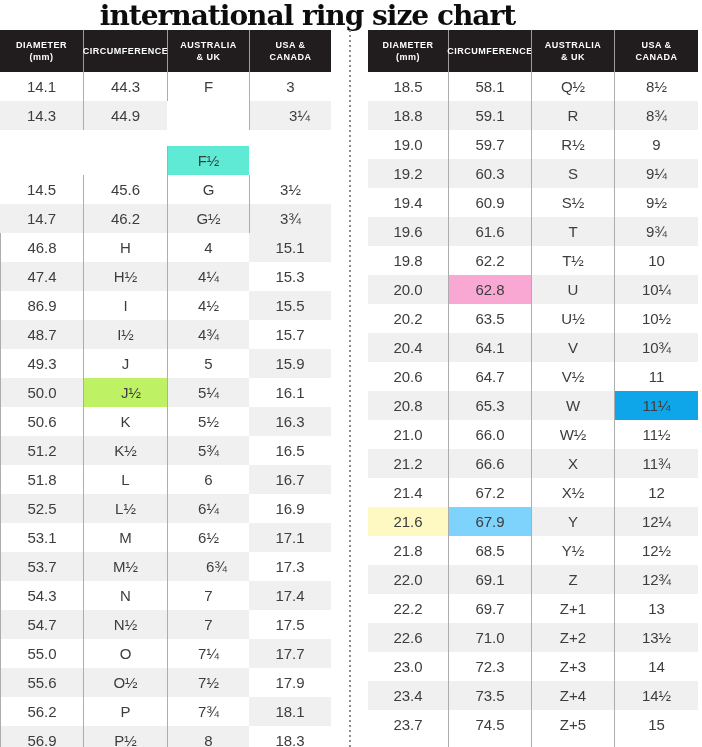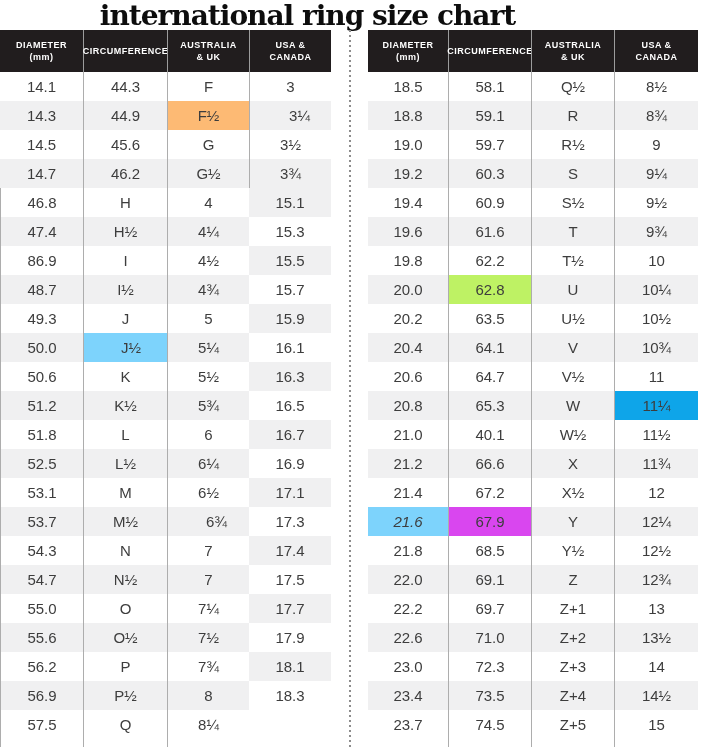--- a/index.html
+++ b/index.html
@@ -104,21 +104,21 @@
         <span>USA &amp;</span>
         <span>CANADA</span>
       </div>
 
       <div class="tcell c0 row-odd">14.1</div>
         <div class="tcell c1 row-odd">44.3</div>
         <div class="tcell c2 row-odd">F</div>
         <div class="tcell c3 row-odd">3</div>
         <div class="tcell c0 row-even" style="background: rgb(240, 240, 241);">14.3</div>
         <div class="tcell c1 row-even" style="background: rgb(240, 240, 241);">44.9</div>
-        <div class="tcell c2 row-even" style="background: #fdba74;">F½</div>
+        <div class="tcell c2 row-even" style="background: #5eead4; margin-top: 45px;">F½</div>
         <div class="tcell c3 row-even" style="background: rgb(240, 240, 241); padding-left: 18px;">3¼</div>
         <div class="tcell c0 row-odd">14.5</div>
         <div class="tcell c1 row-odd">45.6</div>
         <div class="tcell c2 row-odd">G</div>
         <div class="tcell c3 row-odd">3½</div>
         <div class="tcell c0 row-even" style="background: rgb(240, 240, 241);">14.7</div>
         <div class="tcell c1 row-even" style="background: rgb(240, 240, 241);">46.2</div>
         <div class="tcell c2 row-even" style="background: rgb(240, 240, 241);">G½</div>
         <div class="tcell c3 row-even" style="background: rgb(240, 240, 241);">3¾</div>
         <div class="tcell c1 row-odd">46.8</div>
@@ -135,21 +135,21 @@
         <div class="tcell c0 row-even" style="background: rgb(240, 240, 241);">15.5</div>
         <div class="tcell c1 row-even" style="background: rgb(240, 240, 241);">48.7</div>
         <div class="tcell c2 row-even" style="background: rgb(240, 240, 241);">I½</div>
         <div class="tcell c3 row-even" style="background: rgb(240, 240, 241);">4¾</div>
         <div class="tcell c0 row-odd">15.7</div>
         <div class="tcell c1 row-odd">49.3</div>
         <div class="tcell c2 row-odd">J</div>
         <div class="tcell c3 row-odd">5</div>
         <div class="tcell c0 row-even" style="background: rgb(240, 240, 241);">15.9</div>
         <div class="tcell c1 row-even" style="background: rgb(240, 240, 241);">50.0</div>
-        <div class="tcell c2 row-even" style="background: #7dd3fc; padding-left: 11px;">J½</div>
+        <div class="tcell c2 row-even" style="background: #bef264; padding-left: 11px;">J½</div>
         <div class="tcell c3 row-even" style="background: rgb(240, 240, 241);">5¼</div>
         <div class="tcell c0 row-odd">16.1</div>
         <div class="tcell c1 row-odd">50.6</div>
         <div class="tcell c2 row-odd">K</div>
         <div class="tcell c3 row-odd">5½</div>
         <div class="tcell c0 row-even" style="background: rgb(240, 240, 241);">16.3</div>
         <div class="tcell c1 row-even" style="background: rgb(240, 240, 241);">51.2</div>
         <div class="tcell c2 row-even" style="background: rgb(240, 240, 241);">K½</div>
         <div class="tcell c3 row-even" style="background: rgb(240, 240, 241);">5¾</div>
         <div class="tcell c0 row-odd">16.5</div>
@@ -244,53 +244,53 @@
         <div class="tcell c3 row-odd">9½</div>
         <div class="tcell c0 row-even" style="background: rgb(240, 240, 241);">19.6</div>
         <div class="tcell c1 row-even" style="background: rgb(240, 240, 241);">61.6</div>
         <div class="tcell c2 row-even" style="background: rgb(240, 240, 241);">T</div>
         <div class="tcell c3 row-even" style="background: rgb(240, 240, 241);">9¾</div>
         <div class="tcell c0 row-odd">19.8</div>
         <div class="tcell c1 row-odd">62.2</div>
         <div class="tcell c2 row-odd">T½</div>
         <div class="tcell c3 row-odd">10</div>
         <div class="tcell c0 row-even" style="background: rgb(240, 240, 241);">20.0</div>
-        <div class="tcell c1 row-even" style="background: #bef264;">62.8</div>
+        <div class="tcell c1 row-even" style="background: #f9a8d4;">62.8</div>
         <div class="tcell c2 row-even" style="background: rgb(240, 240, 241);">U</div>
         <div class="tcell c3 row-even" style="background: rgb(240, 240, 241);">10¼</div>
         <div class="tcell c0 row-odd">20.2</div>
         <div class="tcell c1 row-odd">63.5</div>
         <div class="tcell c2 row-odd">U½</div>
         <div class="tcell c3 row-odd">10½</div>
         <div class="tcell c0 row-even" style="background: rgb(240, 240, 241);">20.4</div>
         <div class="tcell c1 row-even" style="background: rgb(240, 240, 241);">64.1</div>
         <div class="tcell c2 row-even" style="background: rgb(240, 240, 241);">V</div>
         <div class="tcell c3 row-even" style="background: rgb(240, 240, 241);">10¾</div>
         <div class="tcell c0 row-odd">20.6</div>
         <div class="tcell c1 row-odd">64.7</div>
         <div class="tcell c2 row-odd">V½</div>
         <div class="tcell c3 row-odd">11</div>
         <div class="tcell c0 row-even" style="background: rgb(240, 240, 241);">20.8</div>
         <div class="tcell c1 row-even" style="background: rgb(240, 240, 241);">65.3</div>
         <div class="tcell c2 row-even" style="background: rgb(240, 240, 241);">W</div>
         <div class="tcell c3 row-even" style="background: #0ea5e9;">11¼</div>
         <div class="tcell c0 row-odd">21.0</div>
-        <div class="tcell c1 row-odd">40.1</div>
+        <div class="tcell c1 row-odd">66.0</div>
         <div class="tcell c2 row-odd">W½</div>
         <div class="tcell c3 row-odd">11½</div>
         <div class="tcell c0 row-even" style="background: rgb(240, 240, 241);">21.2</div>
         <div class="tcell c1 row-even" style="background: rgb(240, 240, 241);">66.6</div>
         <div class="tcell c2 row-even" style="background: rgb(240, 240, 241);">X</div>
         <div class="tcell c3 row-even" style="background: rgb(240, 240, 241);">11¾</div>
         <div class="tcell c0 row-odd">21.4</div>
         <div class="tcell c1 row-odd">67.2</div>
         <div class="tcell c2 row-odd">X½</div>
         <div class="tcell c3 row-odd">12</div>
-        <div class="tcell c0 row-even" style="background: #7dd3fc; font-style: italic;">21.6</div>
-        <div class="tcell c1 row-even" style="background: #d946ef; text-align: center;">67.9</div>
+        <div class="tcell c0 row-even" style="background: #fef9c3;">21.6</div>
+        <div class="tcell c1 row-even" style="background: #7dd3fc; text-align: center;">67.9</div>
         <div class="tcell c2 row-even" style="background: rgb(240, 240, 241);">Y</div>
         <div class="tcell c3 row-even" style="background: rgb(240, 240, 241);">12¼</div>
         <div class="tcell c0 row-odd">21.8</div>
         <div class="tcell c1 row-odd">68.5</div>
         <div class="tcell c2 row-odd">Y½</div>
         <div class="tcell c3 row-odd">12½</div>
         <div class="tcell c0 row-even" style="background: rgb(240, 240, 241);">22.0</div>
         <div class="tcell c1 row-even" style="background: rgb(240, 240, 241);">69.1</div>
         <div class="tcell c2 row-even" style="background: rgb(240, 240, 241);">Z</div>
         <div class="tcell c3 row-even" style="background: rgb(240, 240, 241);">12¾</div>

